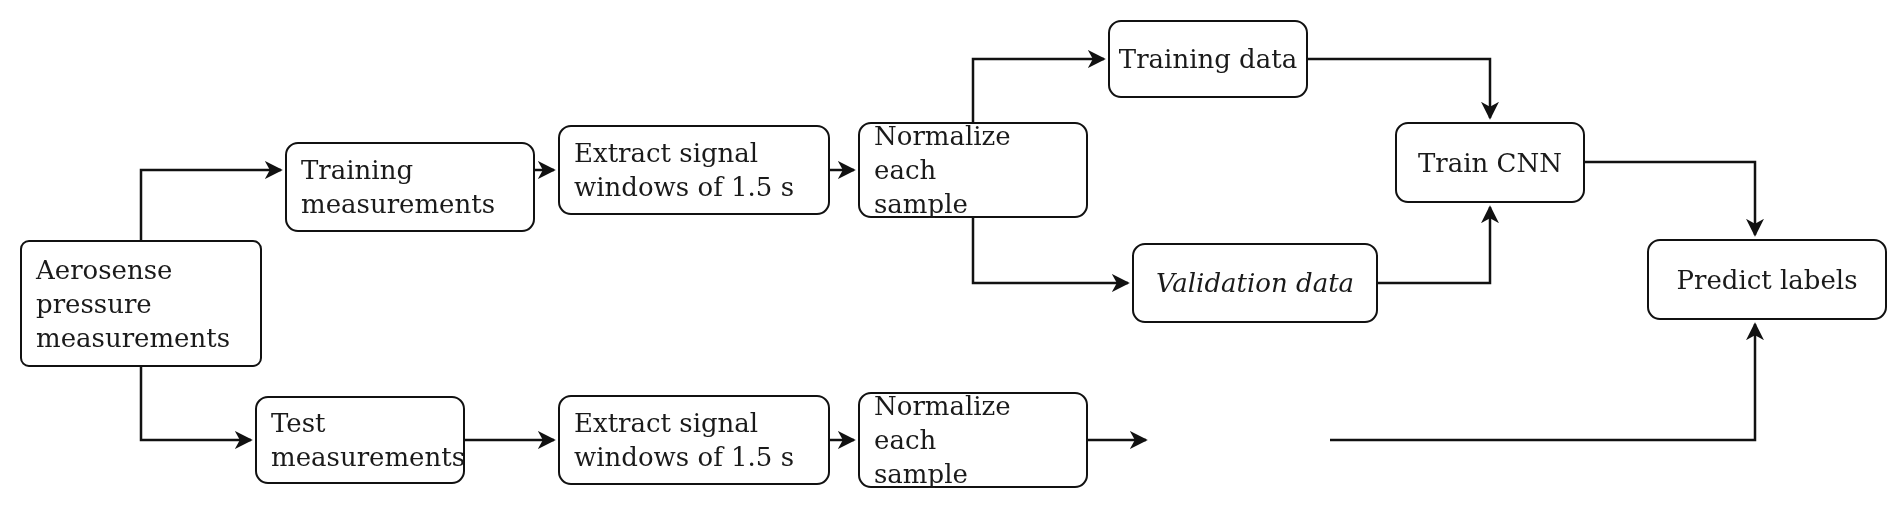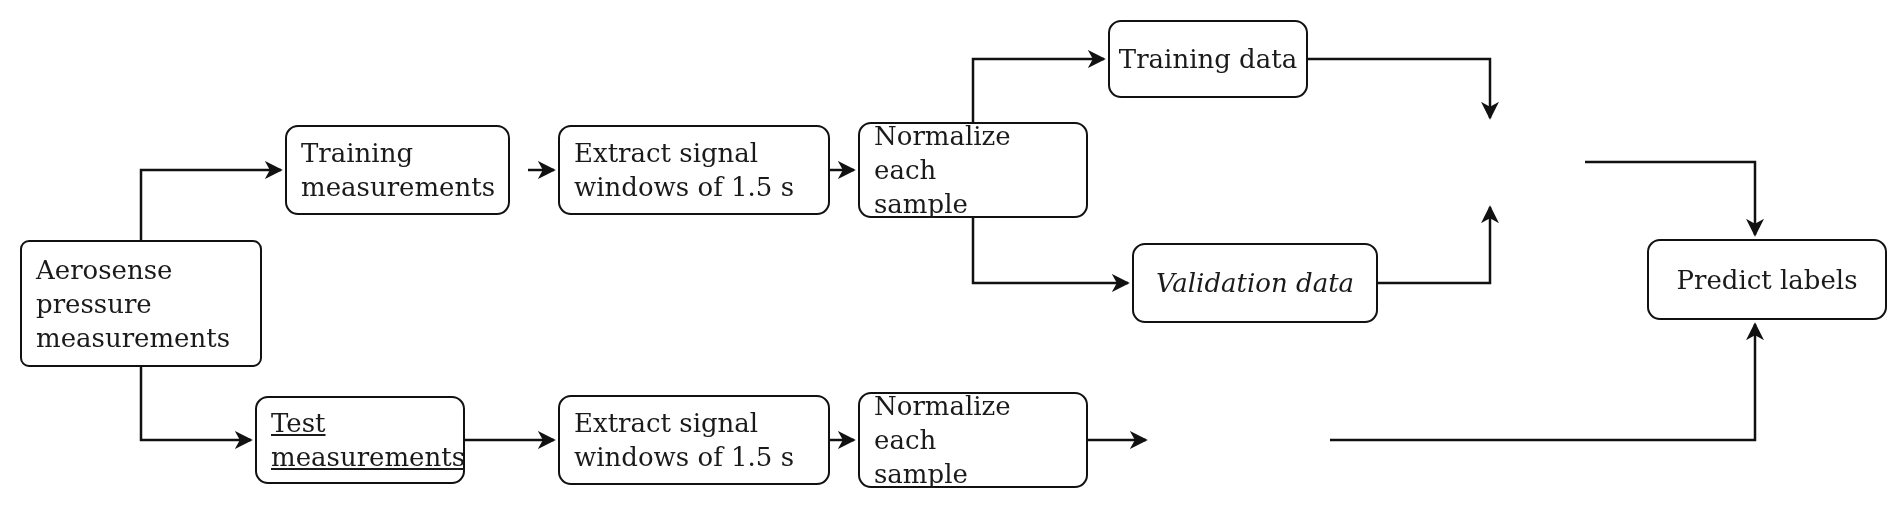--- a/index.html
+++ b/index.html
@@ -41,28 +41,28 @@
     padding: 0 14px;
   }
   .node.sl {
     justify-content: center;
     text-align: right;
     white-space: nowrap;
     padding: 0 15px;
   }
   
   .n-aerosense       { left: 20px;   top: 240px; width: 242px; height: 127px; border-radius: 9px; }
-  .n-training-meas   { left: 285px;  top: 125px; width: 225px; height: 90px; }
+  .n-training-meas   { left: 285px;  top: 142px; width: 250px; height: 90px; }
   .n-extract-train   { left: 558px;  top: 125px; width: 272px; height: 90px; }
   .n-normalize-train { left: 858px;  top: 122px; width: 230px; height: 96px; }
   .n-training-data   { left: 1108px; top: 20px;  width: 200px; height: 78px; }
   .n-validation-data { left: 1132px; top: 243px; width: 246px; height: 80px; font-style: italic; }
   .n-train-cnn       { left: 1395px; top: 122px; width: 190px; height: 81px; }
   .n-predict-labels  { left: 1635px; top: 239px; width: 240px; height: 81px; margin-left: 12px; }
-  .n-test-meas       { left: 255px;  top: 396px; width: 210px; height: 88px; text-decoration: underline; }
+  .n-test-meas       { left: 255px;  top: 396px; width: 210px; height: 88px; }
   .n-extract-test    { left: 558px;  top: 395px; width: 272px; height: 90px; }
   .n-normalize-test  { left: 858px;  top: 392px; width: 230px; height: 96px; }
   .n-test-data       { left: 1150px; top: 400px; width: 180px; height: 80px; }
 </style>
 </head>
 <body>
 
 <div id="stage">
 
   <svg id="edges" width="1892" height="509" viewBox="0 0 1892 509" xmlns="http://www.w3.org/2000/svg">
@@ -98,20 +98,21 @@
   <div class="node ml n-extract-train">Extract signal
 windows of 1.5 s</div>
 
   <div class="node ml n-normalize-train">Normalize each
 sample</div>
 
   <div class="node sl n-training-data">Training data</div>
 
   <div class="node sl n-validation-data">Validation data</div>
 
+  <div class="node sl n-train-cnn">Train CNN</div>
 
   <div class="node sl n-predict-labels">Predict labels</div>
 
   <div class="node ml n-test-meas">Test
 measurements</div>
 
   <div class="node ml n-extract-test">Extract signal
 windows of 1.5 s</div>
 
   <div class="node ml n-normalize-test">Normalize each

